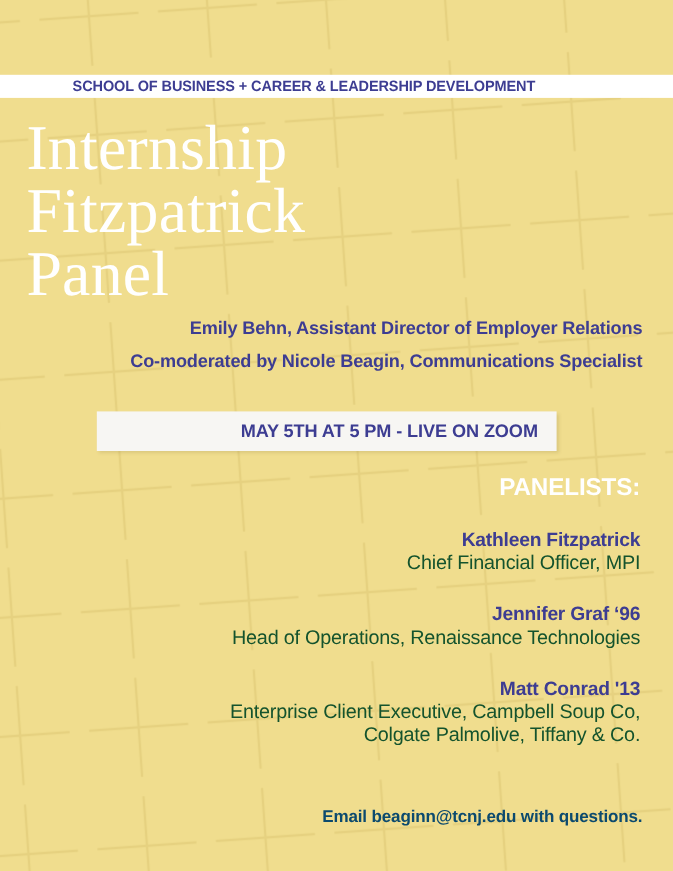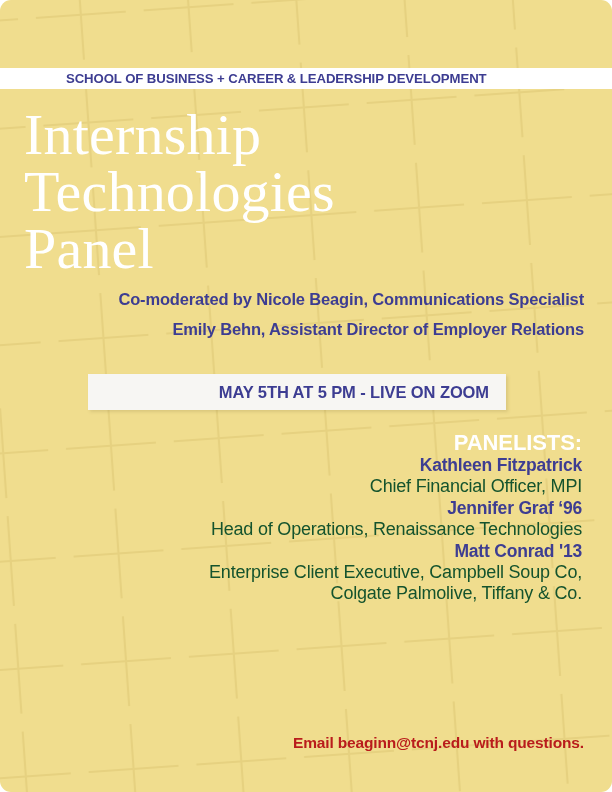--- a/index.html
+++ b/index.html
@@ -8,21 +8,20 @@
     background: #ffffff;
   }
 
   #poster {
     position: relative;
     width: 612px;
     height: 792px;
     overflow: hidden;
     background: #f0dd8e;
     font-family: "Liberation Sans", sans-serif;
-    border-radius: 11px;
     -webkit-font-smoothing: antialiased;
   }
 
   
   #puzzle-bg {
     position: absolute;
     inset: 0;
     width: 612px;
     height: 792px;
     pointer-events: none;
@@ -118,20 +117,21 @@
   #panelists-heading {
     display: block;
     color: #ffffff;
     font-size: 22px;
     font-weight: bold;
     letter-spacing: -0.1px;
     line-height: 22px;
   }
 
   .panelist {
+    margin-top: 25px;
   }
 
   .panelist-name {
     display: block;
     color: #3d3d92;
     font-size: 17.5px;
     font-weight: bold;
     line-height: 22px;
     letter-spacing: -0.2px;
     white-space: nowrap;
@@ -147,21 +147,21 @@
     white-space: nowrap;
   }
 
   
   #contact {
     position: absolute;
     right: 28px;
     top: 734px;
     width: 560px;
     text-align: right;
-    color: #b91c1c;
+    color: #0c4a6e;
     font-size: 15.5px;
     font-weight: bold;
     letter-spacing: -0.15px;
     white-space: nowrap;
   }
 </style>
 </head>
 <body>
 
 <div id="poster">
@@ -180,27 +180,27 @@
     </defs>
     <rect x="-40" y="-40" width="700" height="880" fill="url(#pz-pattern)" opacity="0.75" transform="rotate(-4 306 396)"></rect>
   </svg>
 
   <div id="dept-bar">
     <span id="dept-bar-label">SCHOOL OF BUSINESS + CAREER &amp; LEADERSHIP DEVELOPMENT</span>
   </div>
 
   <div id="title-block">
     <span class="title-line">Internship</span>
-    <span class="title-line">Technologies</span>
+    <span class="title-line">Fitzpatrick</span>
     <span class="title-line">Panel</span>
   </div>
 
   <div id="moderators">
+    <span class="moderator-line">Emily Behn, Assistant Director of Employer Relations</span>
     <span class="moderator-line">Co-moderated by Nicole Beagin, Communications Specialist</span>
-    <span class="moderator-line">Emily Behn, Assistant Director of Employer Relations</span>
   </div>
 
   <div id="date-banner">
     <span id="date-banner-label">MAY 5TH AT 5 PM - LIVE ON ZOOM</span>
   </div>
 
   <div id="panelists">
     <span id="panelists-heading">PANELISTS:</span>
 
     <div class="panelist">

